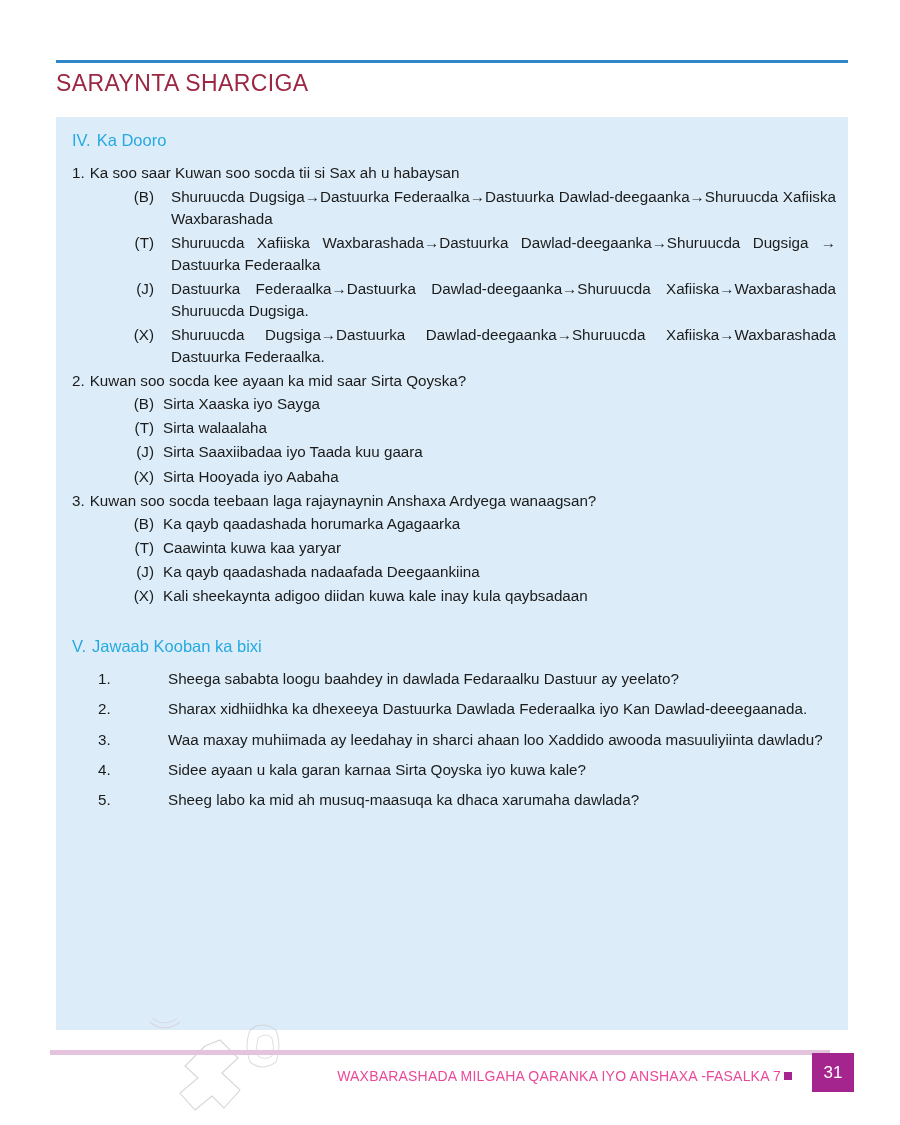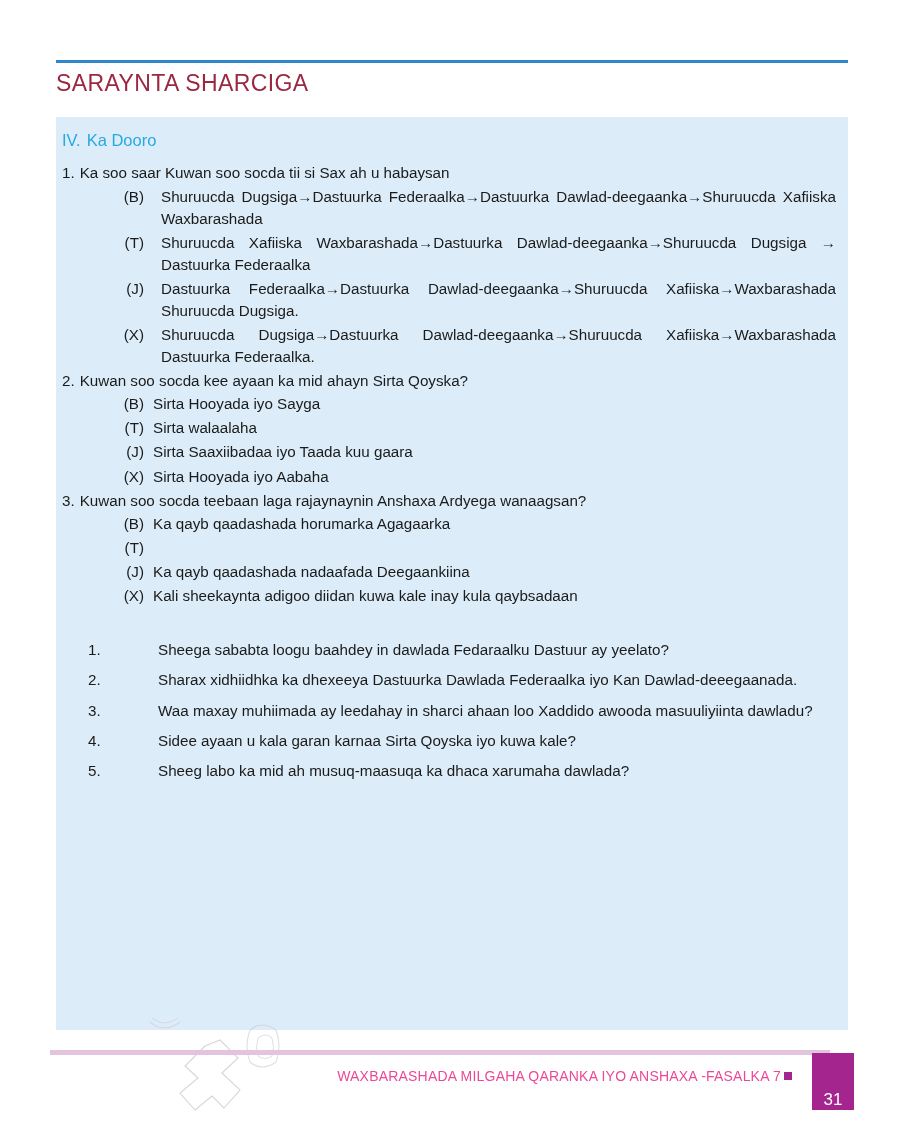--- a/index.html
+++ b/index.html
@@ -51,21 +51,21 @@
     width: 792px;
     height: 913px;
     background: #dcedf9;
   }
 
   .panel-inner {
     position: absolute;
     left: 0;
     top: 0;
     right: 0;
-    padding: 10px 12px 0 4px;
+    padding: 10px 12px 0 14px;
     box-sizing: border-box;
   }
 
   .section-heading {
     color: #26a9e0;
     font-size: 16.5px;
     margin: 4px 0 12px 0;
     padding-left: 2px;
   }
   .section-heading .numeral {
@@ -183,26 +183,26 @@
     height: 8px;
     background: #a5258f;
     margin-left: 3px;
     vertical-align: 1px;
   }
   .page-badge {
     position: absolute;
     left: 812px;
     top: 1053px;
     width: 42px;
-    height: 57px;
+    height: 39px;
     background: #a5258f;
     color: #ffffff;
     font-size: 17px;
     display: flex;
-    align-items: flex-end;
+    align-items: center;
     justify-content: center;
   }
 </style>
 </head>
 <body>
 
 <div class="page">
 
   <div class="top-rule"></div>
 
@@ -236,26 +236,26 @@
           <li class="option justify">
             <span class="opt-key">(X)</span>
             <span class="opt-text">Shuruucda Dugsiga→Dastuurka Dawlad-deegaanka→Shuruucda Xafiiska→Waxbarashada Dastuurka Federaalka.</span>
           </li>
         </ul>
       </div>
 
       <div class="q-block">
         <div class="question">
           <span class="qnum">2.</span>
-          <span class="qtext">Kuwan soo socda kee ayaan ka mid ahayn Sirta Qoyska?</span>
+          <span class="qtext">Kuwan soo socda kee ayaan ka mid saar Sirta Qoyska?</span>
         </div>
         <ul class="options">
           <li class="option">
             <span class="opt-key">(B)</span>
-            <span class="opt-text">Sirta Hooyada iyo Sayga</span>
+            <span class="opt-text">Sirta Xaaska iyo Sayga</span>
           </li>
           <li class="option">
             <span class="opt-key">(T)</span>
             <span class="opt-text">Sirta walaalaha</span>
           </li>
           <li class="option">
             <span class="opt-key">(J)</span>
             <span class="opt-text">Sirta Saaxiibadaa iyo Taada kuu gaara</span>
           </li>
           <li class="option">
@@ -270,34 +270,38 @@
           <span class="qnum">3.</span>
           <span class="qtext">Kuwan soo socda teebaan laga rajaynaynin Anshaxa Ardyega wanaagsan?</span>
         </div>
         <ul class="options">
           <li class="option">
             <span class="opt-key">(B)</span>
             <span class="opt-text">Ka qayb qaadashada horumarka Agagaarka</span>
           </li>
           <li class="option">
             <span class="opt-key">(T)</span>
+            <span class="opt-text">Caawinta kuwa kaa yaryar</span>
           </li>
           <li class="option">
             <span class="opt-key">(J)</span>
             <span class="opt-text">Ka qayb qaadashada nadaafada Deegaankiina</span>
           </li>
           <li class="option">
             <span class="opt-key">(X)</span>
             <span class="opt-text">Kali sheekaynta adigoo diidan kuwa kale inay kula qaybsadaan</span>
           </li>
         </ul>
       </div>
 
       <div class="gap-v"></div>
 
+      <div class="section-heading">
+        <span class="numeral">V.</span><span>Jawaab Kooban ka bixi</span>
+      </div>
 
       <ul class="short-list">
         <li class="short-item">
           <span class="s-num">1.</span>
           <span class="s-text">Sheega sababta loogu baahdey in dawlada Fedaraalku Dastuur ay yeelato?</span>
         </li>
         <li class="short-item">
           <span class="s-num">2.</span>
           <span class="s-text">Sharax xidhiidhka ka dhexeeya Dastuurka Dawlada Federaalka iyo Kan Dawlad-deeegaanada.</span>
         </li>

